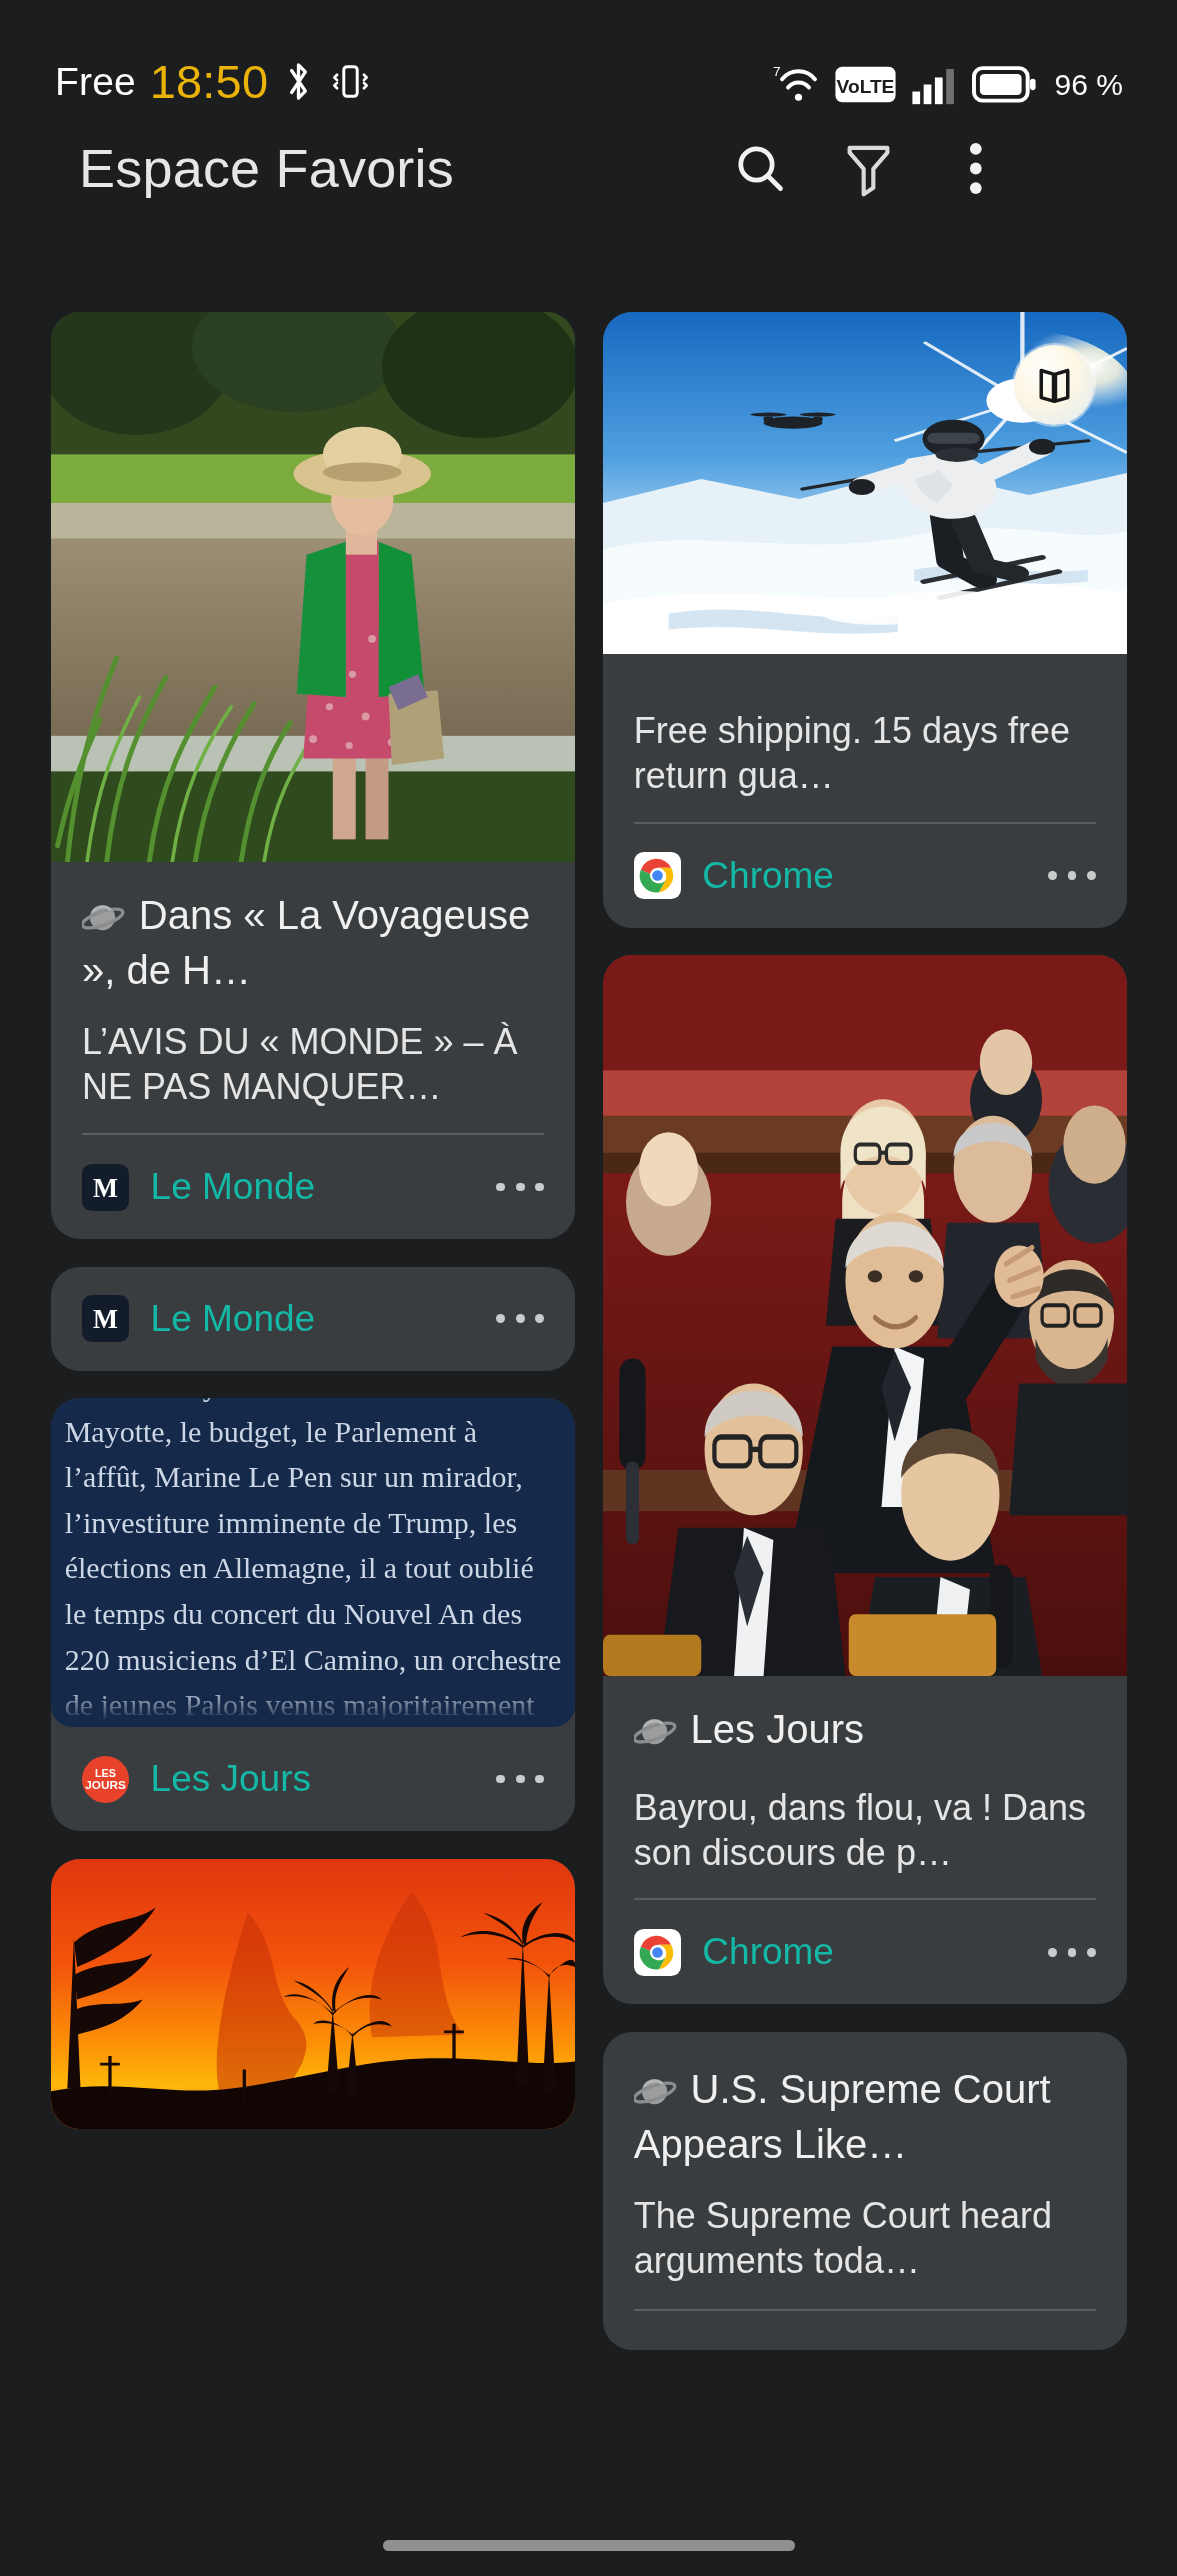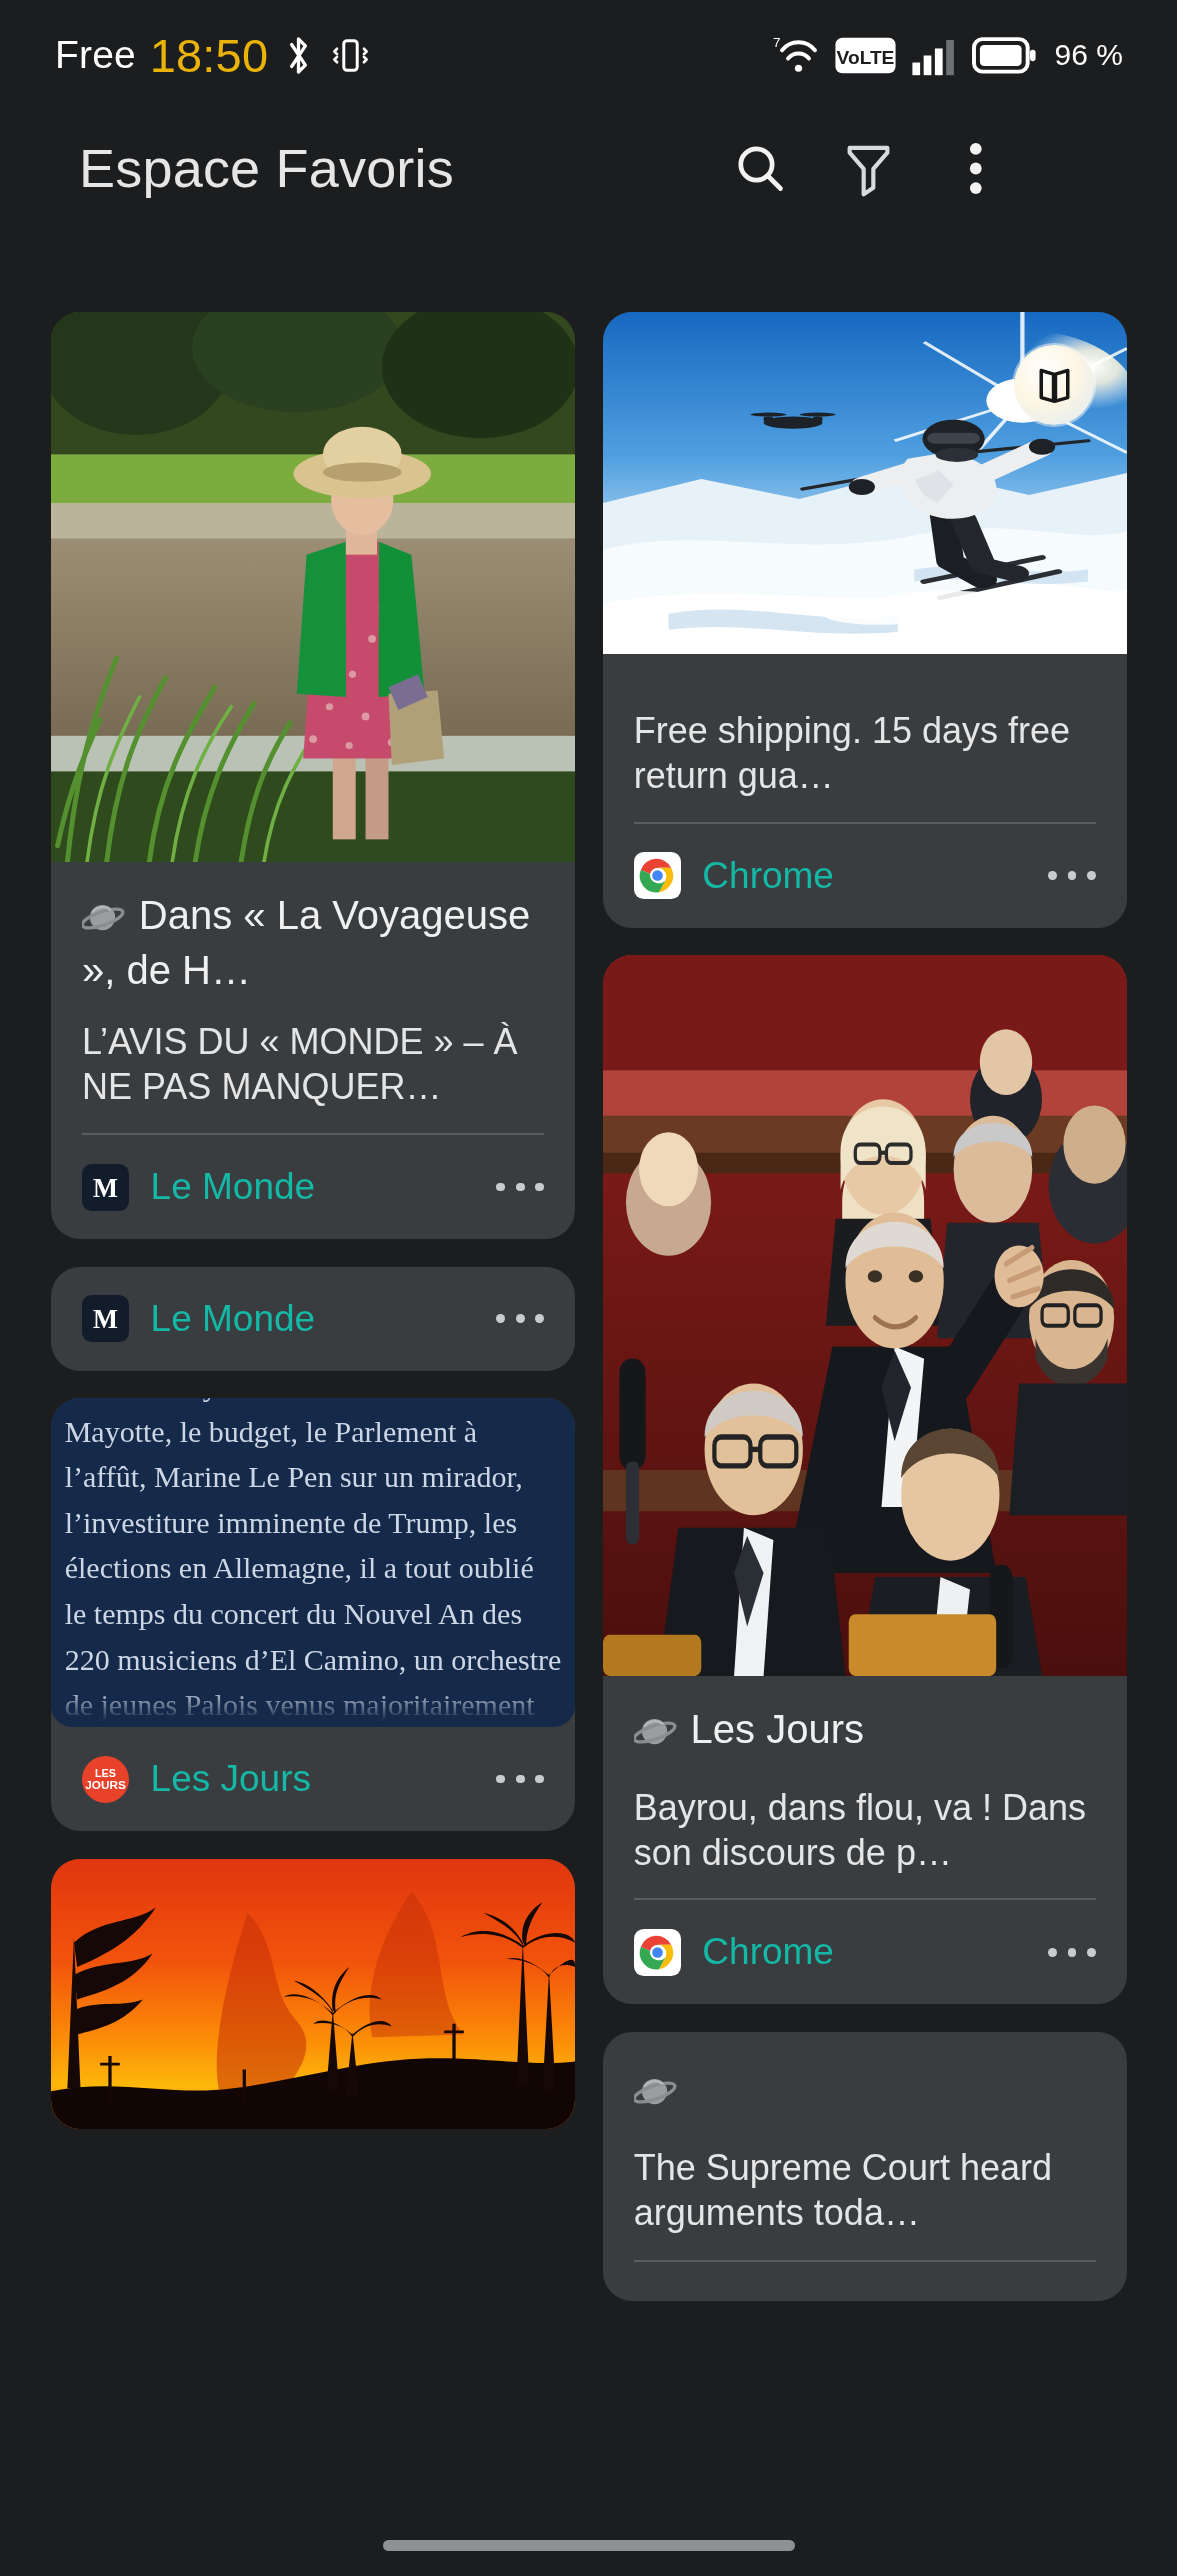--- a/index.html
+++ b/index.html
@@ -7,21 +7,21 @@
     width:1178px; height:2576px;
     background:#1c1d1f;
     font-family:"Liberation Sans", sans-serif;
     overflow:hidden;
   }
   .phone{ position:relative; width:1178px; height:2576px; background:#1c1d1f; }
 
   
   .statusbar{
     position:absolute; top:0; left:0; width:1178px; height:110px;
-    display:flex; align-items:center; justify-content:space-between;
+    display:flex; align-items:flex-end; justify-content:space-between;
     padding:1px 55px;
   }
   .sb-left{ display:flex; align-items:center; gap:13.7px; }
   .sb-carrier{ color:#ffffff; font-size:39px; letter-spacing:0.2px; }
   .sb-time{ color:#eab308; font-size:47px; letter-spacing:0.2px; }
   .sb-right{ display:flex; align-items:center; gap:13.7px; }
   .sb-batt-text{ color:#ffffff; font-size:30px; margin-left:3.9px; }
   .ic{ display:inline-block; line-height:0; }
 
   
@@ -674,21 +674,21 @@
 
       <div class="card">
         <div class="card-body" style="padding-top:33px; padding-bottom:39px;">
           <div class="card-title">
             <span class="planet">
               <svg width="45" height="33" viewBox="0 0 46 34">
                 <circle cx="21" cy="16" r="13" fill="#9b9d9e"></circle>
                 <ellipse cx="21" cy="17" rx="22" ry="7" fill="none" stroke="#8b8d8e" stroke-width="3.4" transform="rotate(-19 21 17)"></ellipse>
                 <path d="M11 10 a13 13 0 0 1 18 -2" fill="none" stroke="#b4b6b7" stroke-width="2.6" stroke-linecap="round"></path>
               </svg>
-            </span>
+            </span><span>U.S. Supreme Court Appears Like…</span>
           </div>
           <div class="card-sub">The Supreme Court heard arguments toda…</div>
           <div class="divider" style="margin-top:25.5px;"></div>
         </div>
       </div>
 
     </div>
   </div>
 
   <div class="homebar"></div>

